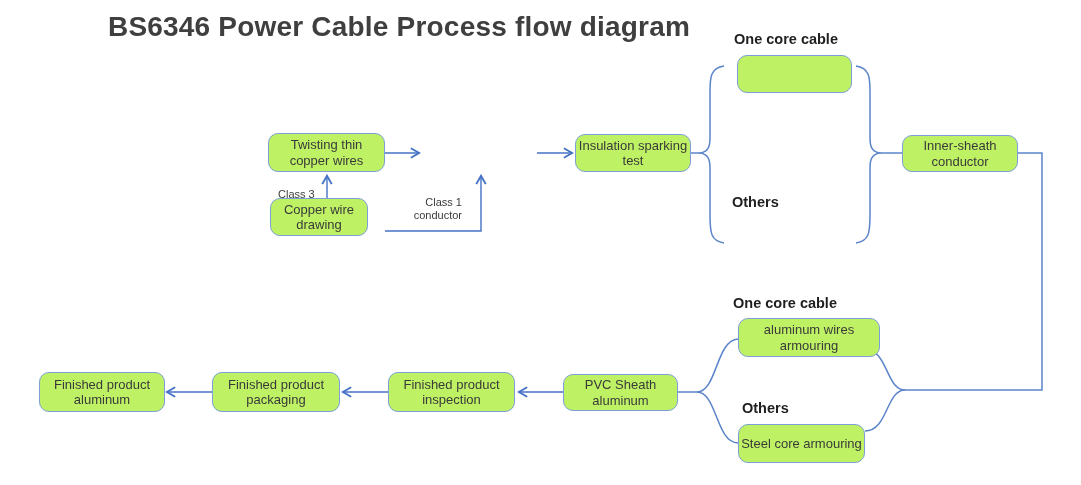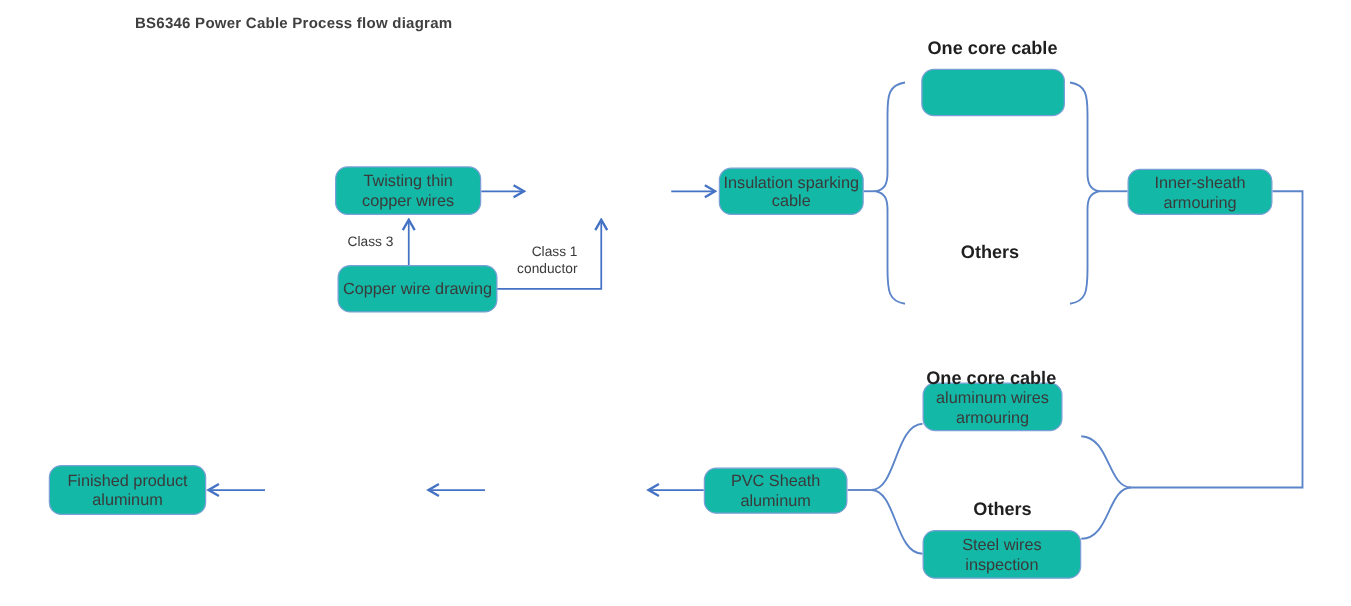--- a/index.html
+++ b/index.html
@@ -1,21 +1,21 @@
 <!DOCTYPE html>
 <html style="--box-border: #7b9fd6; --connector: #4472c4; --brace: #5b84c9; --thick-arrow: #3c63b0; --text: #3a3a3a; --label-text: #1f1f1f; --title-text: #3f3f3f;"><head>
 <meta charset="utf-8">
 <style>
   html,body{margin:0;padding:0;background:#fff;font-family:"Liberation Sans",sans-serif;}
   #canvas{position:relative;width:1081px;height:485px;background:#fff;overflow:hidden;}
-  #title{position:absolute;left:108px;top:11px;font-size:12px;font-weight:bold;color:var(--title-text);letter-spacing:.2px;}
-  .node{position:absolute;border:1.6px solid var(--box-border);border-radius:10px;background:#14b8a6;
+  #title{position:absolute;left:108px;top:11px;font-size:28px;font-weight:bold;color:var(--title-text);letter-spacing:.2px;}
+  .node{position:absolute;border:1.6px solid var(--box-border);border-radius:10px;background:#bef264;
         display:flex;align-items:center;justify-content:center;text-align:center;
         font-size:13px;line-height:15.5px;color:var(--text);box-sizing:border-box;padding:2px;}
-  .branch-label{position:absolute;font-size:14.5px;font-weight:bold;color:var(--label-text);text-align:center;}
+  .branch-label{position:absolute;font-size:14.5px;font-weight:bold;color:var(--label-text);}
   .edge-label{position:absolute;font-size:11px;color:var(--text);line-height:13px;}
   svg.layer{position:absolute;left:0;top:0;pointer-events:none;}
   .conn{stroke:var(--connector);stroke-width:1.4;fill:none;}
   .brace{stroke:var(--brace);stroke-width:1.5;fill:none;}
   .thick{stroke:var(--thick-arrow);stroke-width:5;fill:none;}
   .thick-head{fill:var(--thick-arrow);stroke:none;}
 </style>
 </head>
 <body>
 
@@ -56,37 +56,43 @@
       <polygon class="thick-head" points="827,66.5 841,74 827,81.5"></polygon>
     </g>
   </svg>
 
   <div id="title">BS6346 Power Cable Process flow diagram</div>
 
   <div class="node" style="left:268px;top:133px;width:117px;height:39px">
     <span>Twisting thin copper wires</span>
   </div>
   <div class="node" style="left:575px;top:134px;width:116px;height:38px">
-    <span>Insulation sparking cable</span>
+    <span>Insulation sparking test</span>
   </div>
-  <div class="node" style="left:270px;top:212px;width:128px;height:38px">
+  <div class="node" style="left:270px;top:198px;width:98px;height:38px">
     <span>Copper wire drawing</span>
   </div>
   <div class="node" style="left:737px;top:55px;width:115px;height:38px"></div>
   <div class="node" style="left:902px;top:135px;width:116px;height:37px">
-    <span>Inner-sheath armouring</span>
+    <span>Inner-sheath conductor</span>
   </div>
-  <div class="node" style="left:738px;top:306px;width:112px;height:39px">
+  <div class="node" style="left:738px;top:318px;width:142px;height:39px">
     <span>aluminum wires armouring</span>
   </div>
   <div class="node" style="left:738px;top:424px;width:127px;height:39px">
-    <span>Steel wires inspection</span>
+    <span>Steel core armouring</span>
   </div>
   <div class="node" style="left:563px;top:374px;width:115px;height:37px">
     <span>PVC Sheath aluminum</span>
+  </div>
+  <div class="node" style="left:388px;top:372px;width:127px;height:40px">
+    <span>Finished product inspection</span>
+  </div>
+  <div class="node" style="left:212px;top:372px;width:128px;height:40px">
+    <span>Finished product packaging</span>
   </div>
   <div class="node" style="left:39px;top:372px;width:126px;height:40px">
     <span>Finished product aluminum</span>
   </div>
 
   <div class="branch-label" style="left:734px;top:31px;width:120px">One core cable</div>
   <div class="branch-label" style="left:732px;top:194px;width:120px">Others</div>
   <div class="branch-label" style="left:733px;top:295px;width:120px">One core cable</div>
   <div class="branch-label" style="left:742px;top:400px;width:120px">Others</div>
 

